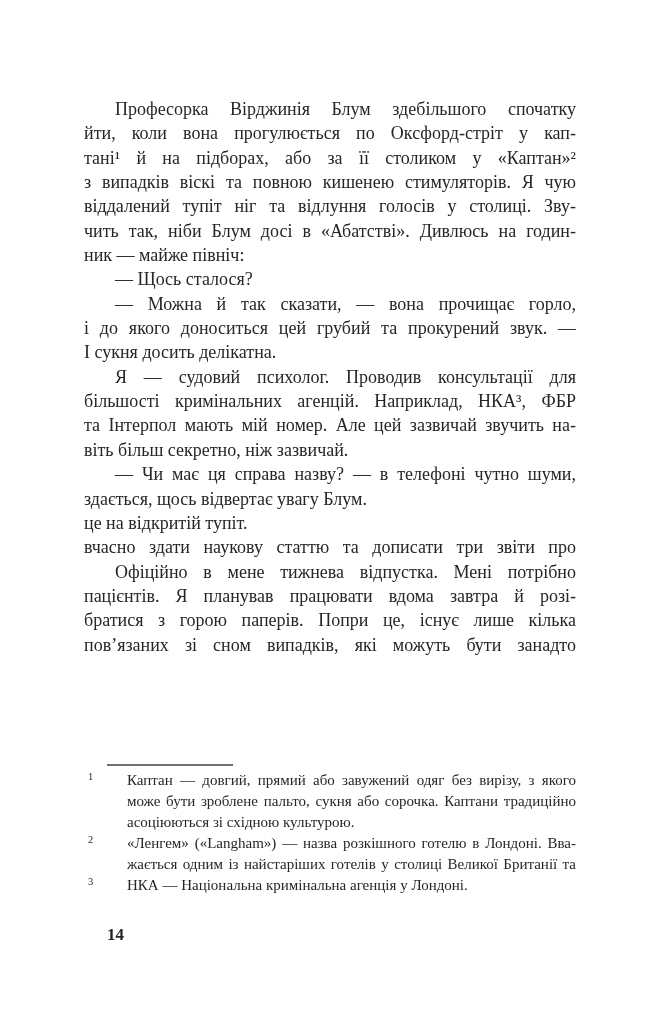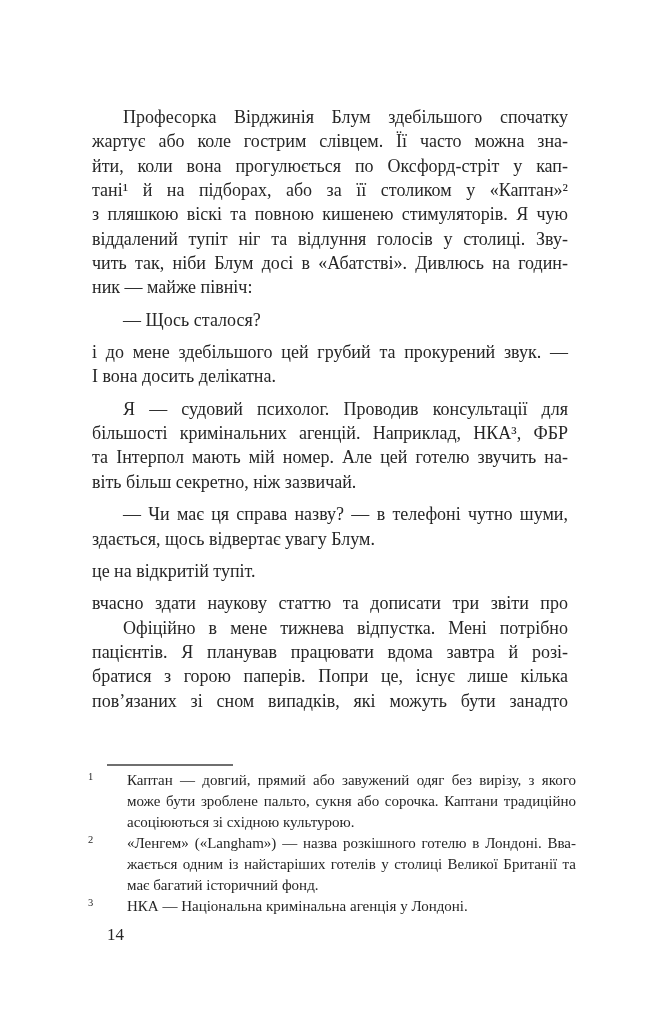--- a/index.html
+++ b/index.html
@@ -18,21 +18,21 @@
     background: var(--color-background, #ffffff);
     font-family: "Liberation Serif", "DejaVu Serif", serif;
     color: var(--color-text, #262626);
   }
   .body-text {
     position: absolute;
     left: 84px;
     top: 97px;
     width: 492px;
   }
-  .para { margin: 8px; padding: 0; }
+  .para { margin: 0; padding: 0; }
   .line {
     font-size: 18px;
     line-height: 24.35px;
     text-align: justify;
     text-align-last: justify;
     white-space: normal;
   }
   .line.indent { text-indent: 31px; }
   .line.last { text-align-last: left; }
   .fn-sep {
@@ -63,53 +63,54 @@
     top: 2px;
     font-size: 10.5px;
     line-height: 1;
   }
   .page-number {
     position: absolute;
     left: 107px;
     top: 925px;
     font-size: 17px;
     line-height: 20px;
+    font-weight: bold;
   }
 </style>
 </head>
 <body>
 
 <div class="page">
 
   <div class="body-text">
 
     <div class="para">
       <div class="line indent">Професорка Вірджинія Блум здебільшого спочатку</div>
-      <div class="line">жартує або коле гострим слівцем. Її часто можна зна-</div>
       <div class="line">йти, коли вона прогулюється по Оксфорд-стріт у кап-</div>
       <div class="line">тані¹ й на підборах, або за її столиком у «Каптан»²</div>
-      <div class="line">з пляшкою віскі та повною кишенею стимуляторів. Я чую</div>
+      <div class="line">з випадків віскі та повною кишенею стимуляторів. Я чую</div>
       <div class="line">віддалений тупіт ніг та відлуння голосів у столиці. Зву-</div>
       <div class="line">чить так, ніби Блум досі в «Абатстві». Дивлюсь на годин-</div>
       <div class="line last">ник — майже північ:</div>
     </div>
 
     <div class="para">
       <div class="line indent last">— Щось сталося?</div>
     </div>
 
     <div class="para">
-      <div class="line">і до мене здебільшого цей грубий та прокурений звук. —</div>
-      <div class="line last">І вона досить делікатна.</div>
+      <div class="line indent">— Можна й так сказати, — вона прочищає горло,</div>
+      <div class="line">і до якого доноситься цей грубий та прокурений звук. —</div>
+      <div class="line last">І сукня досить делікатна.</div>
     </div>
 
     <div class="para">
       <div class="line indent">Я — судовий психолог. Проводив консультації для</div>
       <div class="line">більшості кримінальних агенцій. Наприклад, НКА³, ФБР</div>
-      <div class="line">та Інтерпол мають мій номер. Але цей готелю звучить на-</div>
+      <div class="line">та Інтерпол мають мій номер. Але цей зазвичай звучить на-</div>
       <div class="line last">віть більш секретно, ніж зазвичай.</div>
     </div>
 
     <div class="para">
       <div class="line indent">— Чи має ця справа назву? — в телефоні чутно шуми,</div>
       <div class="line last">здається, щось відвертає увагу Блум.</div>
     </div>
 
     <div class="para">
       <div class="line last">це на відкритій тупіт.</div>
@@ -133,21 +134,20 @@
       <span class="fn-marker">1</span>
       <div class="line">Каптан — довгий, прямий або завужений одяг без вирізу, з якого</div>
       <div class="line">може бути зроблене пальто, сукня або сорочка. Каптани традиційно</div>
       <div class="line last">асоціюються зі східною культурою.</div>
     </div>
 
     <div class="footnote">
       <span class="fn-marker">2</span>
       <div class="line">«Ленгем» («Langham») — назва розкішного готелю в Лондоні. Вва-</div>
       <div class="line">жається одним із найстаріших готелів у столиці Великої Британії та</div>
-      <div class="line last">має багатий історичний фонд.</div>
     </div>
 
     <div class="footnote">
       <span class="fn-marker">3</span>
       <div class="line last">НКА — Національна кримінальна агенція у Лондоні.</div>
     </div>
 
   </div>
 
   <div class="page-number">14</div>

